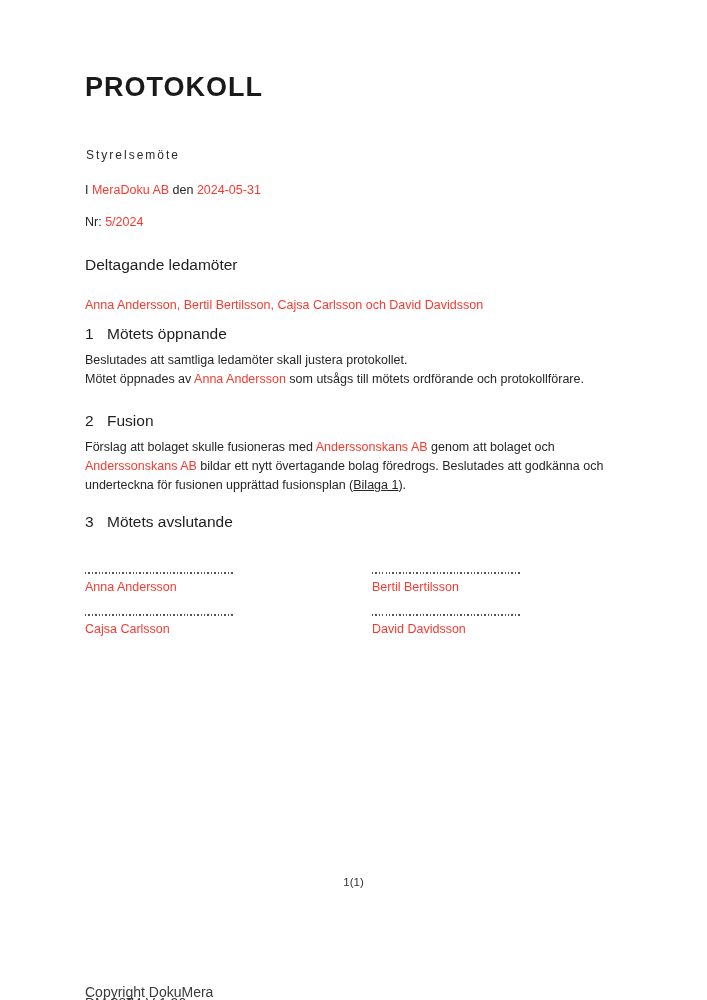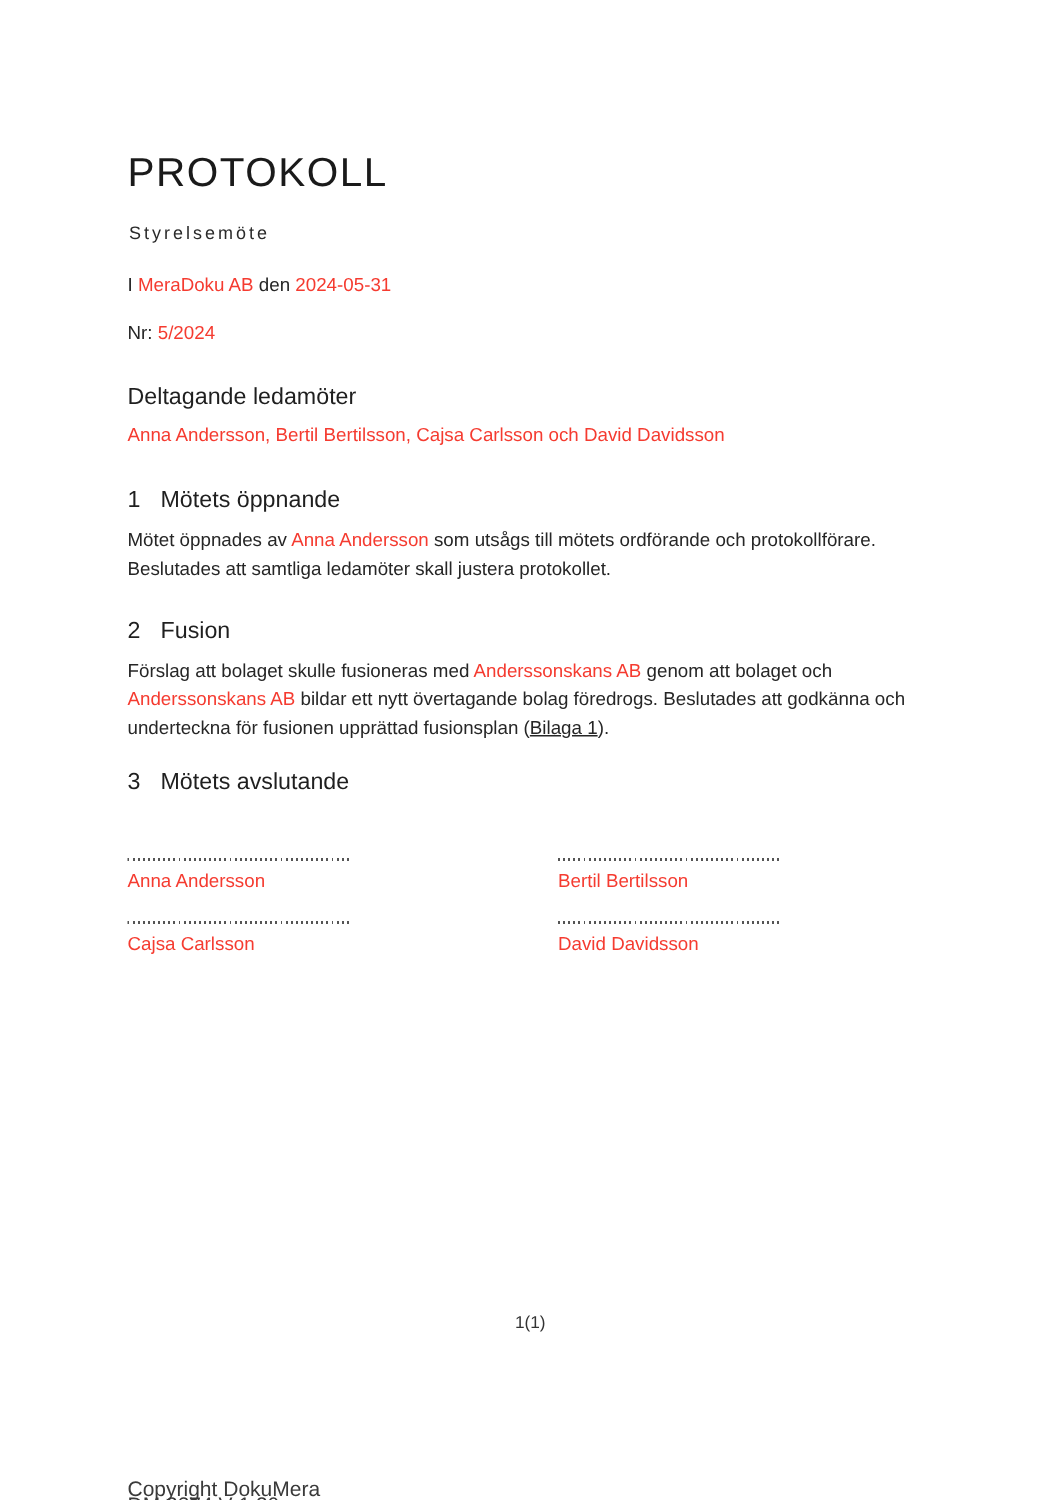--- a/index.html
+++ b/index.html
@@ -10,43 +10,43 @@
     height: 1000px;
     margin: 0 auto;
     background: #ffffff;
     font-family: "Liberation Sans", sans-serif;
     color: #262626;
     overflow: hidden;
   }
   .doc-title {
     position: absolute;
     left: 85px;
-    top: 100px;
+    top: 72px;
     font-size: 27px;
-    font-weight: 400;
+    font-weight: 700;
     letter-spacing: 1px;
     color: #1a1a1a;
   }
   .doc-subtitle {
     position: absolute;
     left: 86px;
     top: 121px;
     font-size: 12px;
     letter-spacing: 2px;
     color: #2b2b2b;
     margin-top: 27px;
   }
   .meta-place { position: absolute; left: 85px; top: 181px; font-size: 12.5px; white-space: nowrap; }
   .meta-number { position: absolute; left: 85px; top: 213px; font-size: 12.5px; white-space: nowrap; }
   .participants { position: absolute; left: 85px; top: 256px; width: 560px; }
   .block-heading {
     font-size: 15.5px;
     font-weight: 400;
     color: #1f1f1f;
-    margin-bottom: 7px;
+    margin-bottom: 22px;
   }
   .rich-line { font-size: 12.5px; line-height: 19px; white-space: nowrap; }
   .section { position: absolute; left: 85px; width: 580px; }
   #section-1 { top: 325px; }
   #section-2 { top: 412px; }
   #section-3 { top: 513px; }
   .section-heading {
     display: flex;
     font-size: 15.5px;
     font-weight: 400;
@@ -107,22 +107,22 @@
   <div class="participants">
     <div class="block-heading">Deltagande ledamöter</div>
     <div class="rich-line"><span class="red">Anna Andersson, Bertil Bertilsson, Cajsa Carlsson och David Davidsson</span></div>
   </div>
 
   <div class="section" id="section-1">
     <div class="section-heading">
       <span class="section-number">1</span>
       <span>Mötets öppnande</span>
     </div>
+    <div class="rich-line"><span>Beslutades att samtliga ledamöter skall justera protokollet.</span></div>
     <div class="rich-line"><span>Mötet öppnades av </span><span class="red">Anna Andersson</span><span> som utsågs till mötets ordförande och protokollförare.</span></div>
-    <div class="rich-line"><span>Beslutades att samtliga ledamöter skall justera protokollet.</span></div>
   </div>
 
   <div class="section" id="section-2">
     <div class="section-heading">
       <span class="section-number">2</span>
       <span>Fusion</span>
     </div>
     <div class="rich-line"><span>Förslag att bolaget skulle fusioneras med </span><span class="red">Anderssonskans AB</span><span> genom att bolaget och</span></div>
     <div class="rich-line"><span class="red">Anderssonskans AB</span><span> bildar ett nytt övertagande bolag föredrogs. Beslutades att godkänna och</span></div>
     <div class="rich-line"><span>underteckna för fusionen upprättad fusionsplan (</span><span class="ul">Bilaga 1</span><span>).</span></div>

